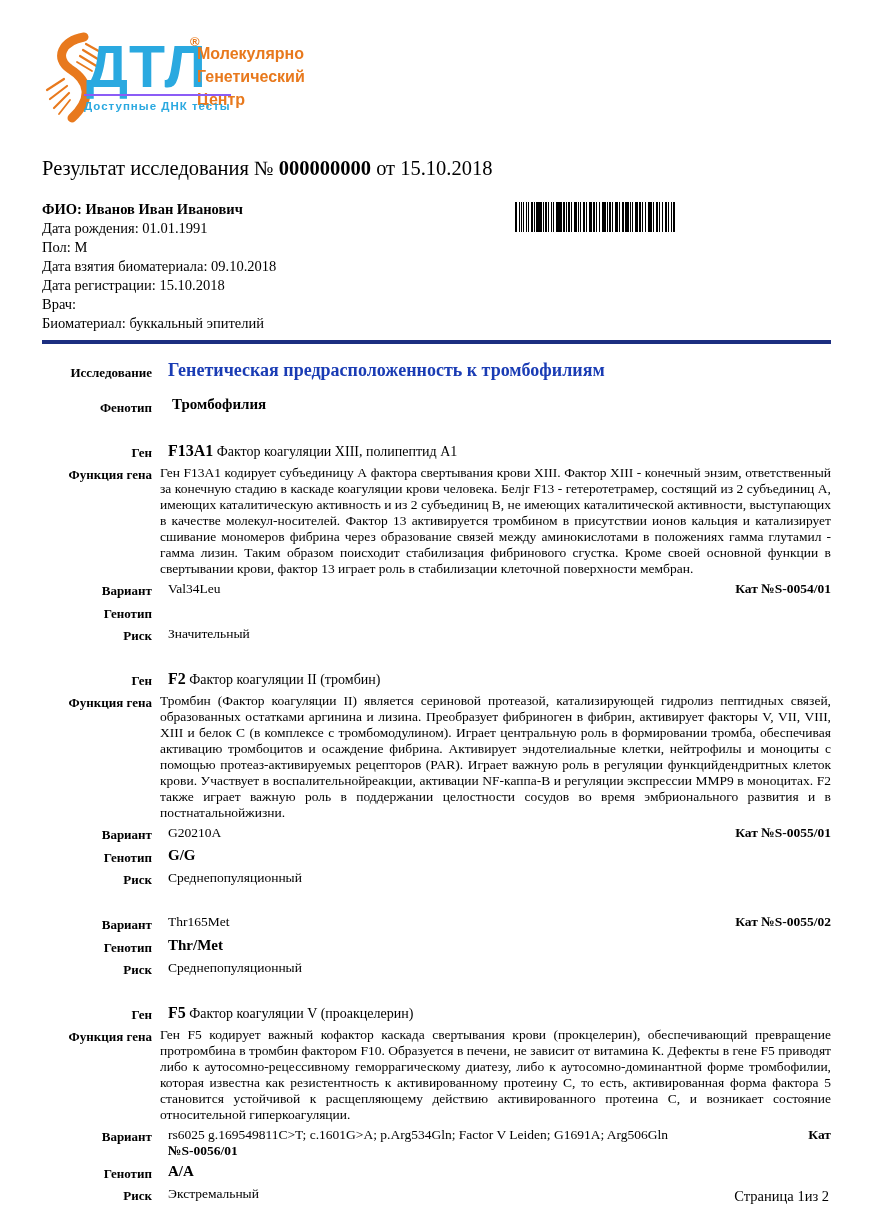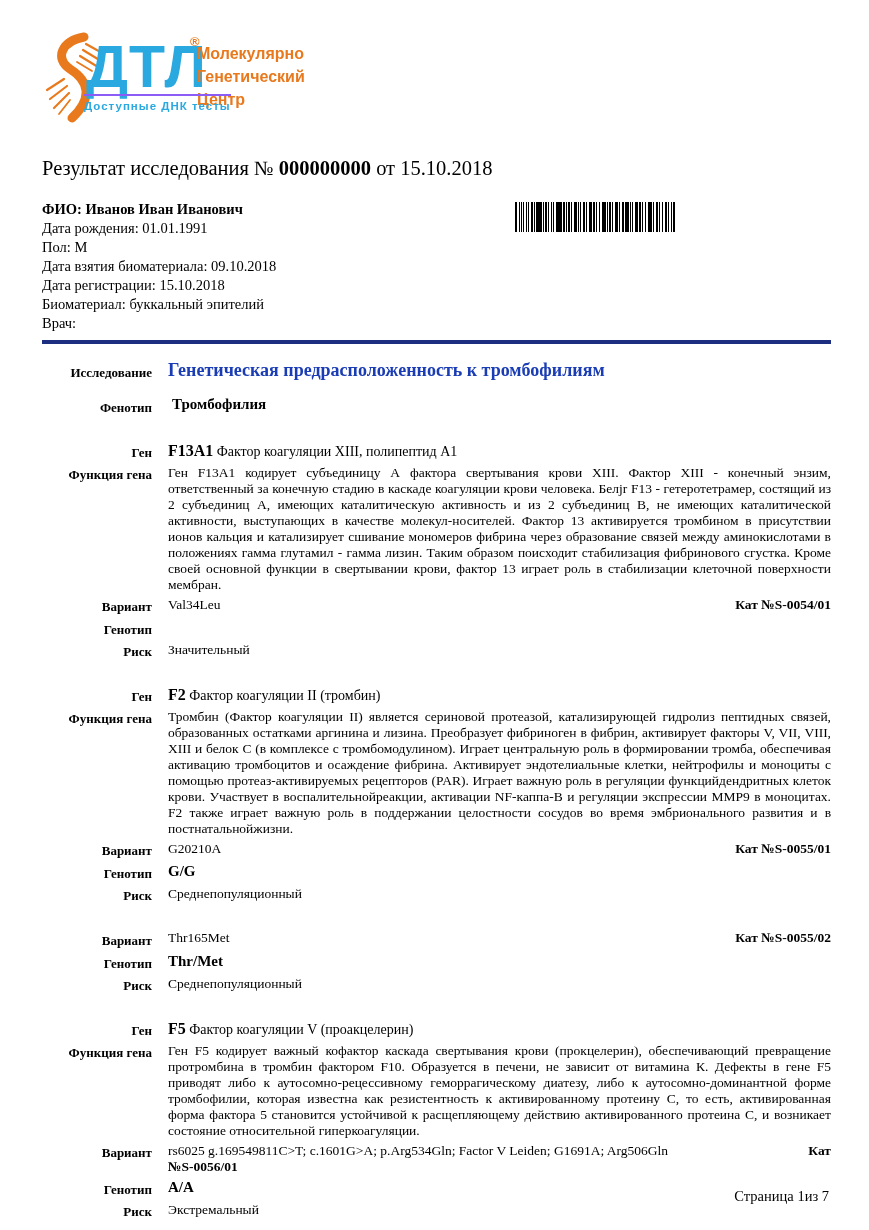--- a/index.html
+++ b/index.html
@@ -37,21 +37,21 @@
   .row-study{margin-top:10px;}
   .row-study .lbl{padding-top:5px;}
   .study-title{font-weight:bold;font-size:18px;color:#1A3CB4;}
   .row-phenotype{margin-top:15px;}
   .row-phenotype .lbl{padding-top:4px;}
   .phenotype{font-weight:bold;font-size:15px;margin-left:20px;}
   .row-gene{margin-top:26px;}
   .row-gene .lbl{padding-top:3px;}
   .gene-symbol{font-size:16px;font-weight:bold;}
   .gene-name{font-size:14px;}
-  .fn{text-align:justify;line-height:16px;}
+  .fn{text-align:justify;line-height:16px;margin-left:8px;}
   .variant-line{display:flex;justify-content:space-between;}
   .cat{font-weight:bold;white-space:nowrap;margin-left:12px;}
   .cat-line2{font-weight:bold;}
   .genotype{font-weight:bold;font-size:15px;}
   .row-genotype .lbl{padding-top:3px;}
 
   .footer{position:absolute;right:40px;top:1188px;font-size:14.5px;}
 </style>
 </head>
 <body>
@@ -81,22 +81,22 @@
   </div>
 
   <div class="doc-title"><span>Результат исследования №</span> <span class="num">000000000</span> <span>от 15.10.2018</span></div>
 
   <div class="patient">
     <div class="fio">ФИО: Иванов Иван Иванович</div>
     <div>Дата рождения: 01.01.1991</div>
     <div>Пол: М</div>
     <div>Дата взятия биоматериала: 09.10.2018</div>
     <div>Дата регистрации: 15.10.2018</div>
+    <div>Врач:</div>
     <div>Биоматериал: буккальный эпителий</div>
-    <div>Врач:</div>
   </div>
 
   <svg class="barcode" width="160" height="30" viewBox="0 0 160 30" shape-rendering="crispEdges">
     <g fill="#000">
       <rect x="0" width="2" height="30"></rect>
         <rect x="4" width="1" height="30"></rect>
         <rect x="6" width="1" height="30"></rect>
       <rect x="8" width="1" height="30"></rect>
         <rect x="11" width="1" height="30"></rect>
         <rect x="13" width="1" height="30"></rect>
@@ -247,15 +247,15 @@
       <div class="lbl">Генотип</div>
       <div class="val genotype">A/A</div>
     </div>
     <div class="row">
       <div class="lbl">Риск</div>
       <div class="val">Экстремальный</div>
     </div>
 
   </main>
 
-  <div class="footer">Страница 1из 7</div>
+  <div class="footer">Страница 1из 2</div>
 
 </div>
 
 </body></html>

